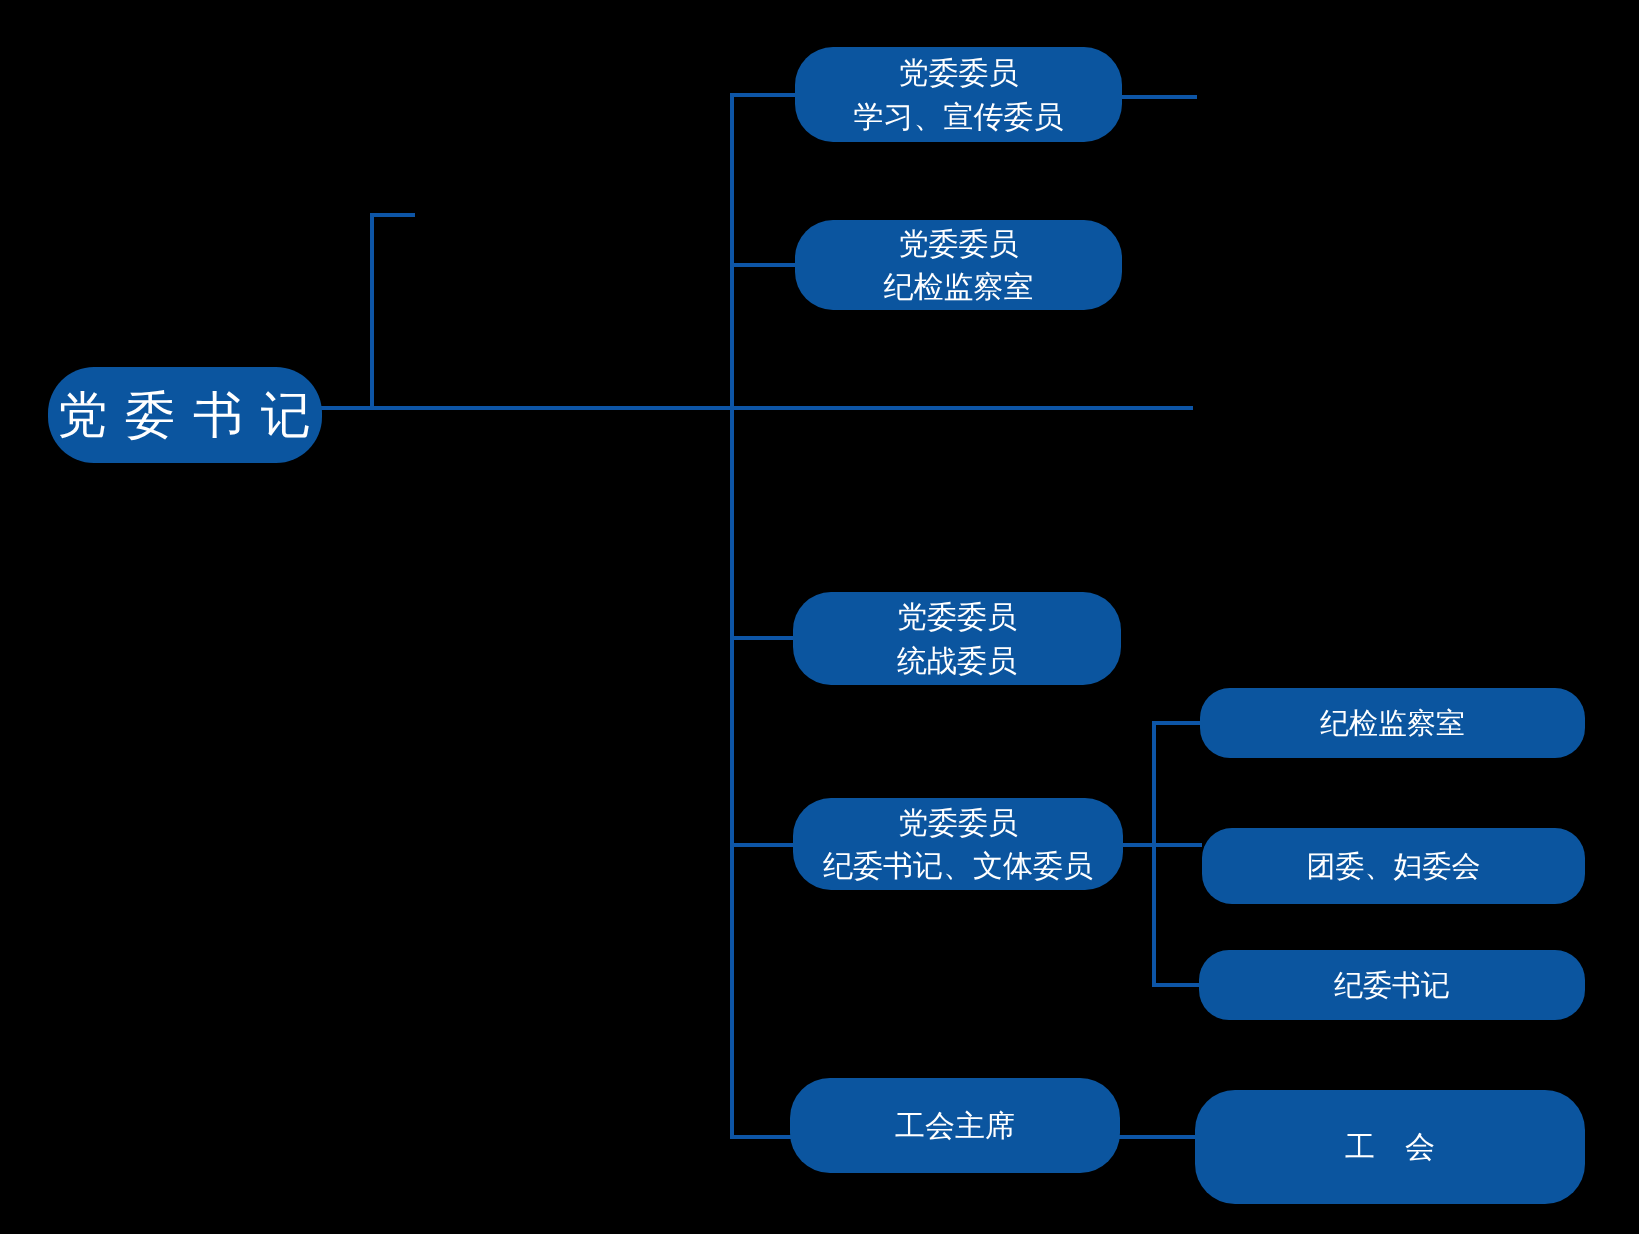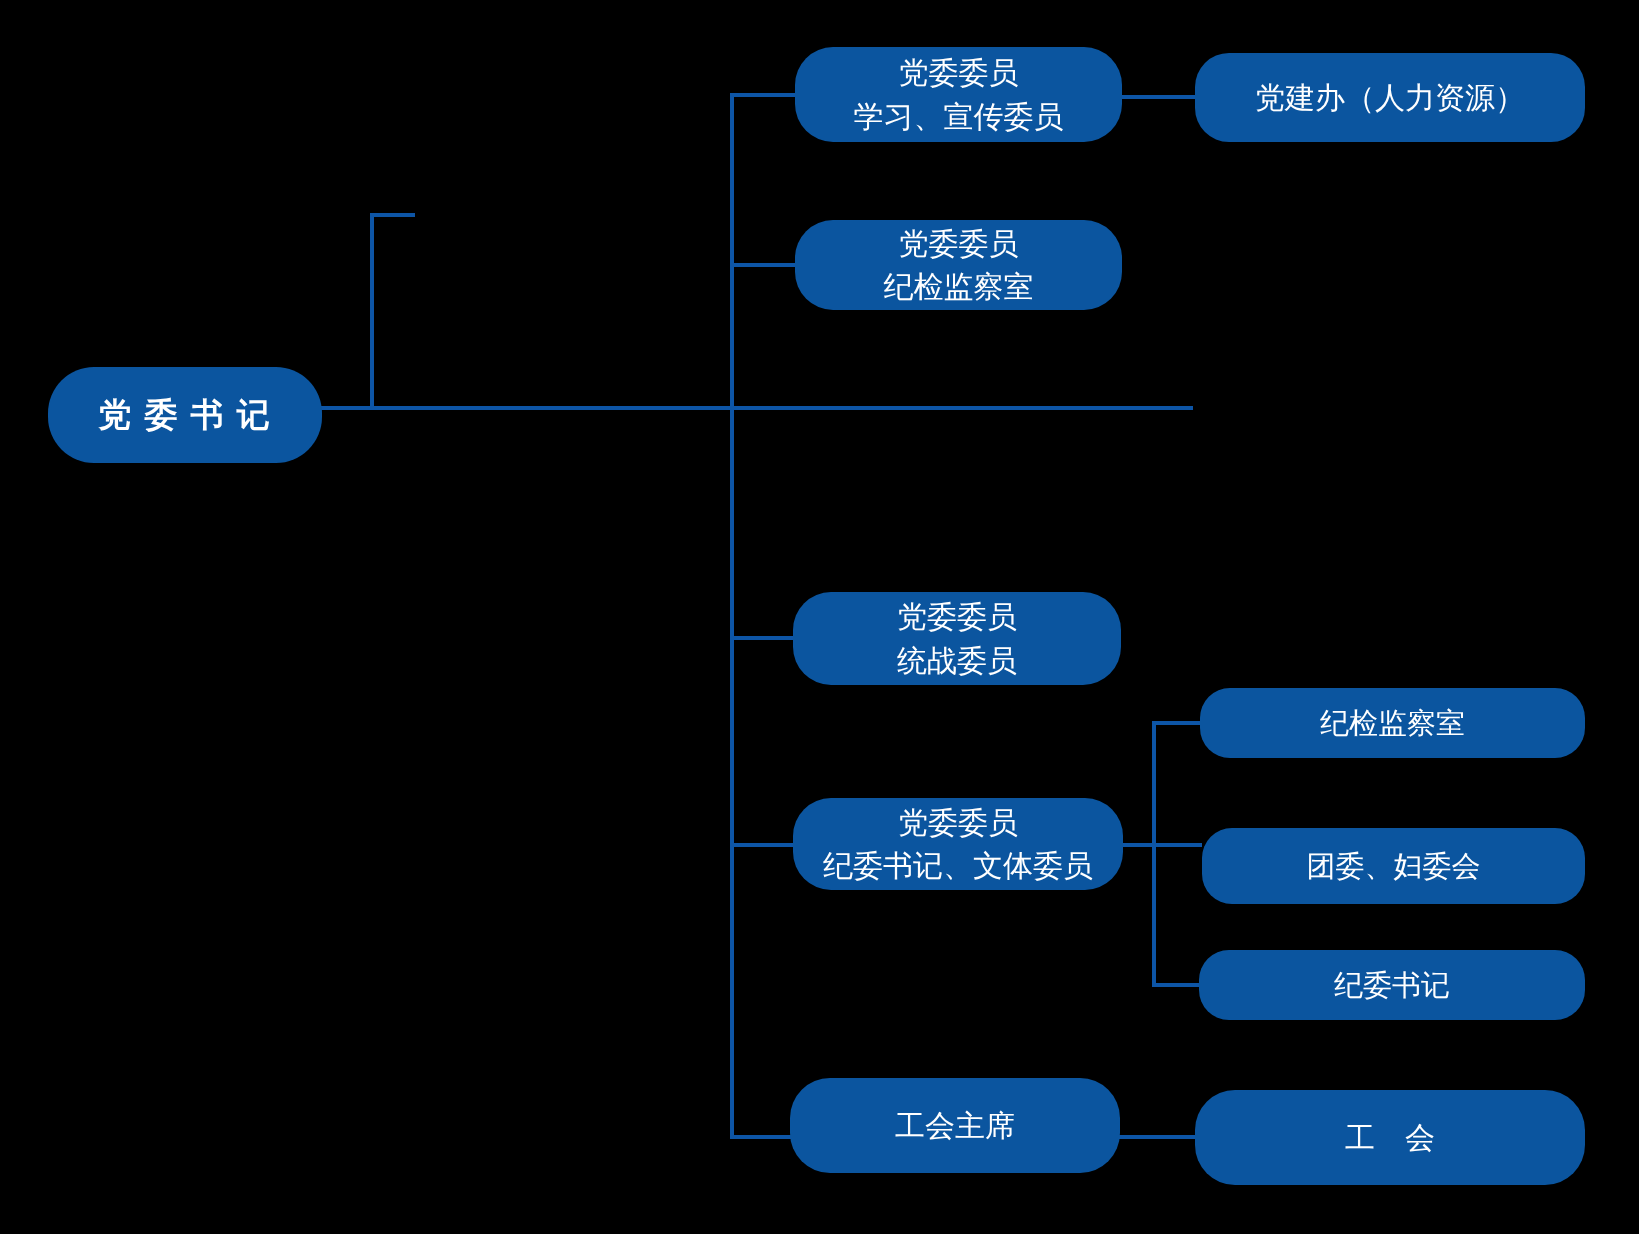--- a/index.html
+++ b/index.html
@@ -22,21 +22,21 @@
     display: flex;
     flex-direction: column;
     align-items: center;
     justify-content: center;
     font-size: 30px;
     line-height: 1.45;
     text-align: center;
     box-sizing: border-box;
   }
   .node.small { font-size: 29px; }
-  .node.root  { font-size: 33px; font-weight: bold; letter-spacing: 2px; }
+  .node.root  { font-size: 50px; font-weight: normal; letter-spacing: 2px; }
   .node.deputy{ font-size: 40px; font-weight: bold; }
   .label { white-space: pre; }
   .h-line {
     position: absolute;
     height: 4px;
     background: var(--connector, #0D55A6);
   }
   .v-line {
     position: absolute;
     width: 4px;
@@ -86,34 +86,31 @@
 
   <div class="node" style="left:793px;top:798px;width:330px;height:92px;border-radius:38px">
     <span class="label">党委委员</span>
     <span class="label">纪委书记、文体委员</span>
   </div>
 
   <div class="node" style="left:790px;top:1078px;width:330px;height:95px;border-radius:40px">
     <span class="label">工会主席</span>
   </div>
 
-  <div class="node" style="left:1195px;top:53px;width:390px;height:89px;border-radius:34px">
-    <span class="label">党建办（人力资源）</span>
-  </div>
 
 
   <div class="node small" style="left:1200px;top:688px;width:385px;height:70px;border-radius:30px">
     <span class="label">纪检监察室</span>
   </div>
 
   <div class="node small" style="left:1202px;top:828px;width:383px;height:76px;border-radius:30px">
     <span class="label">团委、妇委会</span>
   </div>
 
   <div class="node small" style="left:1199px;top:950px;width:386px;height:70px;border-radius:30px">
     <span class="label">纪委书记</span>
   </div>
 
-  <div class="node" style="left:1195px;top:1090px;width:390px;height:95px;border-radius:40px">
+  <div class="node" style="left:1195px;top:1090px;width:390px;height:114px;border-radius:40px">
     <span class="label">工　会</span>
   </div>
 
 </div>
 
 </body></html>

